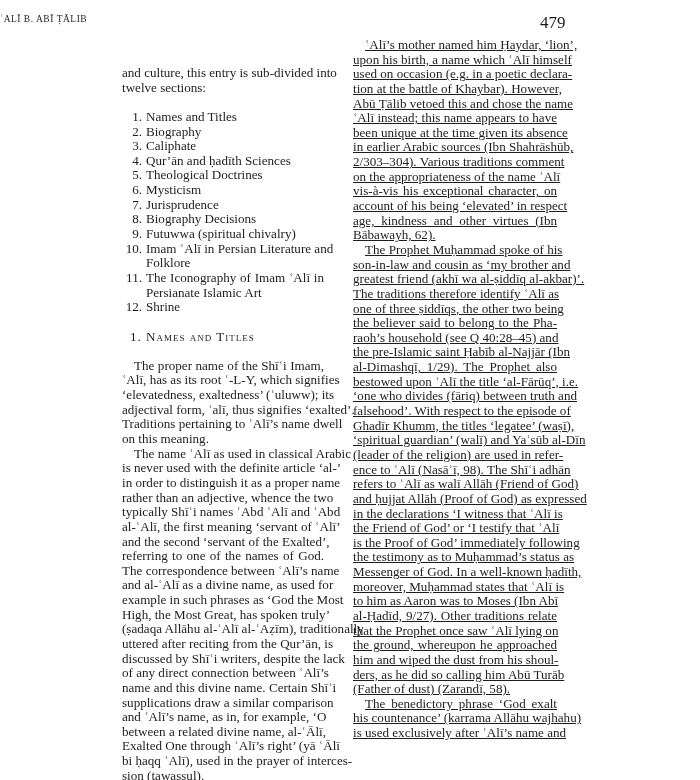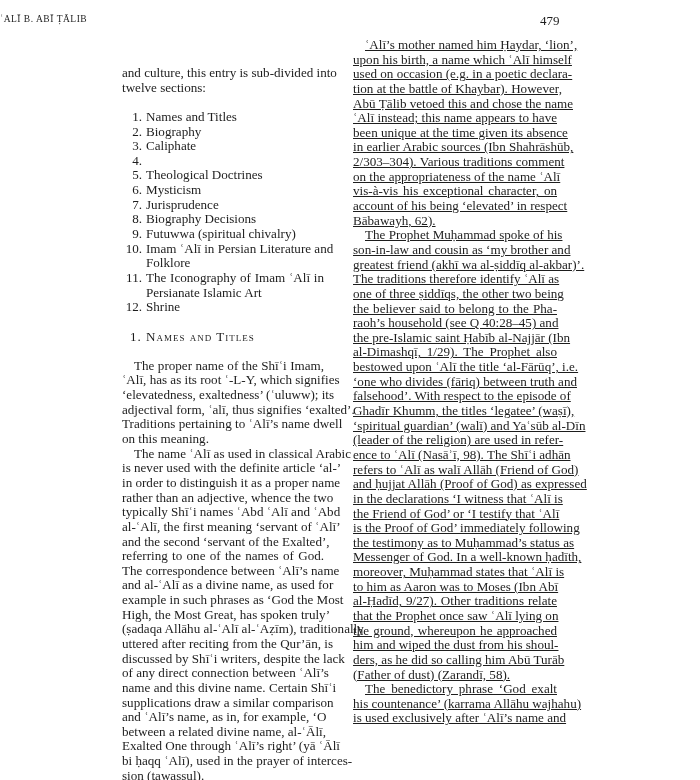--- a/index.html
+++ b/index.html
@@ -1,21 +1,21 @@
 <!DOCTYPE html>
 <html><head>
 <meta charset="utf-8">
 <style>
   html, body { margin: 0; padding: 0; background: #ffffff; }
   body { width: 700px; height: 780px; position: relative; overflow: hidden;
          font-family: "Liberation Serif", "DejaVu Serif", serif; color: #1d1d1d; }
   .running-head { position: absolute; top: 13px; left: 0; width: 700px; height: 16px; }
   .rh-title { position: absolute; left: 0; width: 700px; top: 1px;
               font-size: 9.5px; letter-spacing: 0.5px; font-variant: small-caps; text-transform: uppercase; }
-  .rh-page { position: absolute; left: 540px; top: 0; font-size: 13px; }
+  .rh-page { position: absolute; left: 540px; top: 0; font-size: 17px; }
   .col { position: absolute; top: 38px; width: 202px; font-size: 13.1px; line-height: 14.65px; }
   .col-left { left: 122px; margin-top: 28px; }
   .col-right { left: 353px; width: 204px; text-decoration: underline; }
   .ln { display: block; height: 14.65px; white-space: nowrap; text-align: justify; text-align-last: justify; overflow: visible; }
   .ln.last { text-align-last: left; }
   .ind { text-indent: 12px; }
   .gap { height: 14.65px; display: block; }
   .li { display: flex; white-space: nowrap; height: 14.65px; }
   .li .num { width: 20px; text-align: right; padding-right: 4px; flex: none; }
   .li .txt { flex: 1; text-align: justify; text-align-last: justify; }
@@ -45,20 +45,21 @@
       <div class="li">
         <span class="num">2.</span>
         <span class="txt last">Biography</span>
       </div>
       <div class="li">
         <span class="num">3.</span>
         <span class="txt last">Caliphate</span>
       </div>
       <div class="li">
         <span class="num">4.</span>
+        <span class="txt last">Qur’ān and ḥadīth Sciences</span>
       </div>
       <div class="li">
         <span class="num">5.</span>
         <span class="txt last">Theological Doctrines</span>
       </div>
       <div class="li">
         <span class="num">6.</span>
         <span class="txt last">Mysticism</span>
       </div>
       <div class="li">
@@ -139,20 +140,21 @@
       <span class="ln">used on occasion (e.g. in a poetic declara-</span>
       <span class="ln">tion at the battle of Khaybar). However,</span>
       <span class="ln">Abū Ṭālib vetoed this and chose the name</span>
       <span class="ln">ʿAlī instead; this name appears to have</span>
       <span class="ln">been unique at the time given its absence</span>
       <span class="ln">in earlier Arabic sources (Ibn Shahrāshūb,</span>
       <span class="ln">2/303–304). Various traditions comment</span>
       <span class="ln">on the appropriateness of the name ʿAlī</span>
       <span class="ln">vis-à-vis his exceptional character, on</span>
       <span class="ln">account of his being ‘elevated’ in respect</span>
+      <span class="ln">age, kindness and other virtues (Ibn</span>
       <span class="ln last">Bābawayh, 62).</span>
     </div>
   <div id="right-p2">
       <span class="ln ind">The Prophet Muḥammad spoke of his</span>
       <span class="ln">son-in-law and cousin as ‘my brother and</span>
       <span class="ln">greatest friend (akhī wa al-ṣiddīq al-akbar)’.</span>
       <span class="ln">The traditions therefore identify ʿAlī as</span>
       <span class="ln">one of three ṣiddīqs, the other two being</span>
       <span class="ln">the believer said to belong to the Pha-</span>
       <span class="ln">raoh’s household (see Q 40:28–45) and</span>

